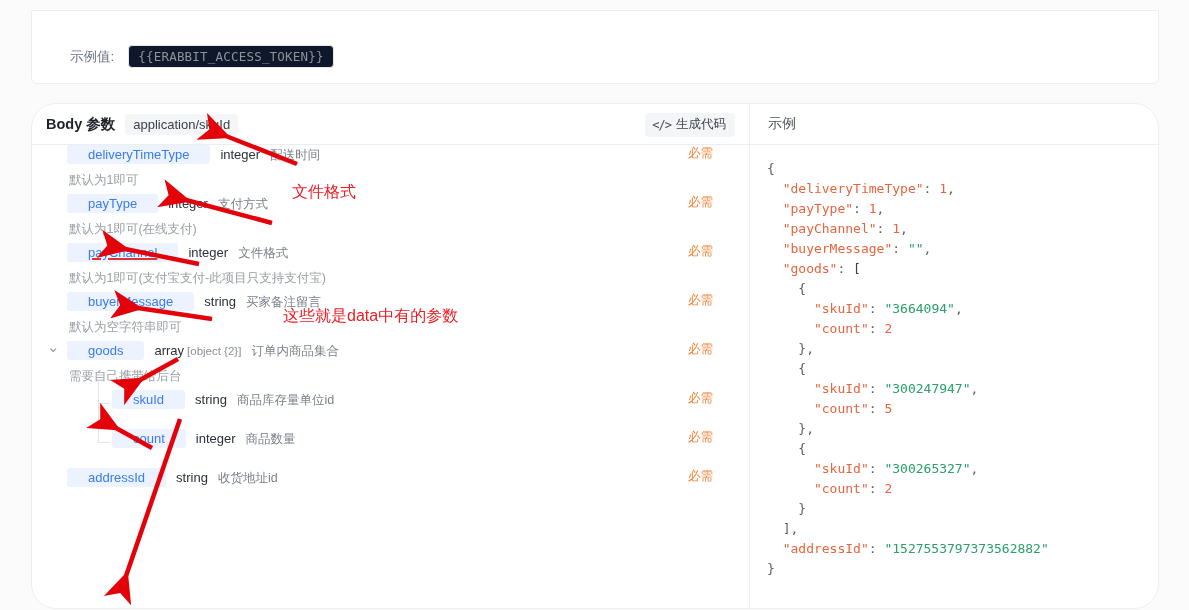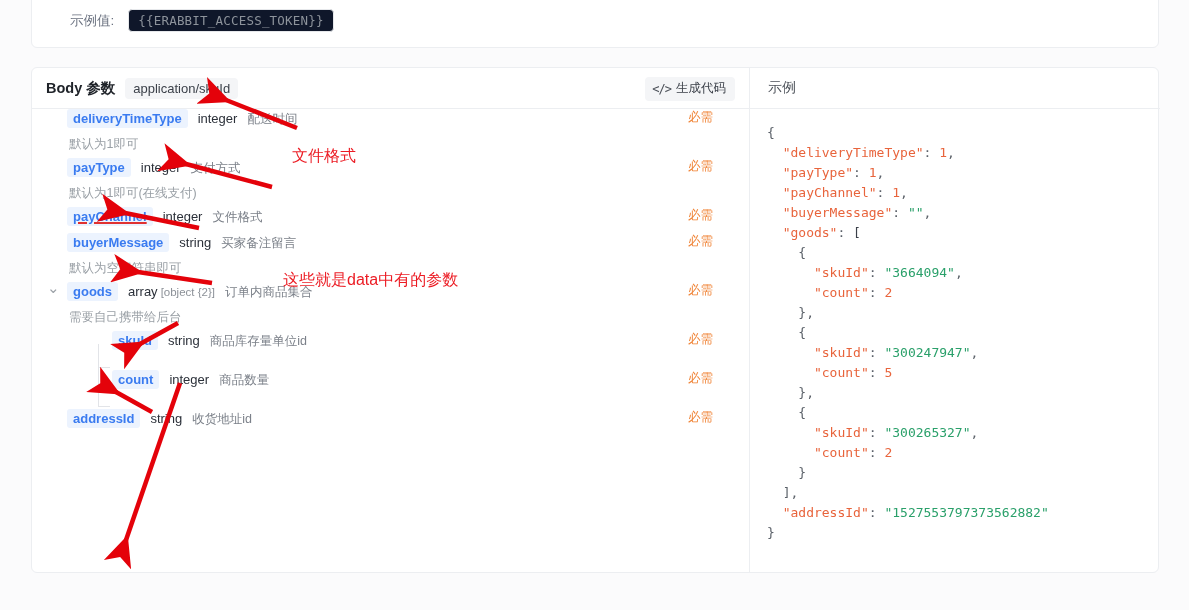--- a/index.html
+++ b/index.html
@@ -2,21 +2,21 @@
 <html><head>
 <meta charset="utf-8">
 <style>
   html, body {
     margin: 0; padding: 0;
     width: 1189px; height: 610px;
     background: #fbfbfc;
     font-family: "Liberation Sans", "DejaVu Sans", sans-serif;
     overflow: hidden;
   }
-  .page { position: relative; width: 1189px; height: 462px; }
+  .page { position: relative; width: 1189px; height: 462px; margin-top: 36px; }
 
   
   .card {
     position: absolute;
     background: #ffffff;
     border: 1px solid #eceef1;
     border-radius: 6px;
     box-sizing: border-box;
   }
   #top-card {
@@ -35,21 +35,21 @@
     border-radius: 4px;
     padding: 3px 9px;
     font-family: "DejaVu Sans Mono", "Liberation Mono", monospace;
     font-size: 12.5px;
     color: #8d939b;
     background: #0f172a;
     letter-spacing: .2px;
   }
 
   
-  #main-card { left: 31px; top: 67px; width: 1128px; height: 506px; }
+  #main-card { left: 31px; top: 67px; width: 1128px; height: 506px; border-radius: 25px; }
 
   .main-inner { position: relative; width: 100%; height: 100%; }
 
   .vdivider {
     position: absolute; left: 717px; top: 0; width: 1px; height: 100%;
     background: #eceef1;
   }
 
   
   .left-head {
@@ -96,23 +96,23 @@
   .prow.indent { padding-left: 80px; }
 
   .prow-main {
     display: flex; align-items: baseline;
     height: 26px;
   }
   .pname {
     color: #3a7bf0;
     background: #ecf3fe;
     border-radius: 3px;
-    padding: 2px 6px;
+    padding: 2px 21px;
     font-size: 13px;
-    font-weight: 700;
+    font-weight: 400;
   }
   .pname.underline { text-decoration: underline; text-decoration-color: #e03131; text-decoration-thickness: 2px; }
   .ptype { margin-left: 10px; font-size: 13px; color: #2b3039; }
   .psub  { margin-left: 3px; font-size: 11.5px; color: #8c9198; }
   .pdesc { margin-left: 10px; font-size: 12.5px; color: #7b8089; }
   .pnote {
     margin-top: 1px; margin-left: 2px;
     font-size: 12.5px; color: #9aa0a6;
     height: 22px;
   }
@@ -205,20 +205,21 @@
             </div>
             <div class="pnote">默认为1即可(在线支付)</div>
           </div>
           <div class="prow">
             <div class="prow-main">
               <span class="pname underline">payChannel</span>
               <span class="ptype">integer</span>
               <span class="pdesc">文件格式</span>
               <span class="required">必需</span>
             </div>
+            <div class="pnote">默认为1即可(支付宝支付-此项目只支持支付宝)</div>
           </div>
           <div class="prow">
             <div class="prow-main">
               <span class="pname">buyerMessage</span>
               <span class="ptype">string</span>
               <span class="pdesc">买家备注留言</span>
               <span class="required">必需</span>
             </div>
             <div class="pnote">默认为空字符串即可</div>
           </div>

